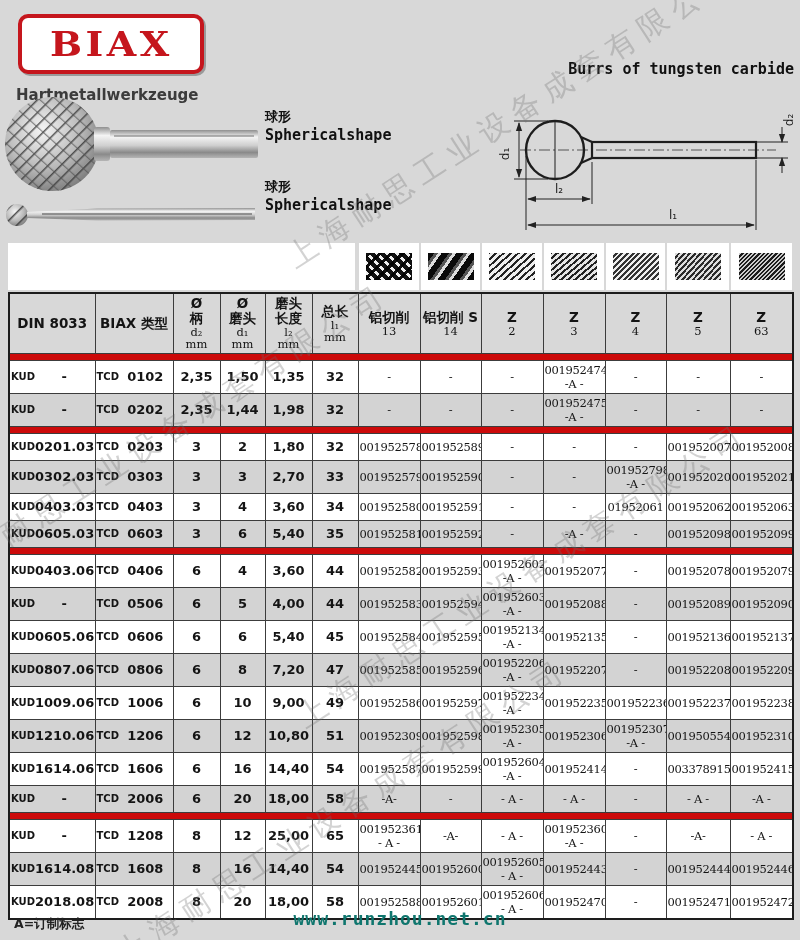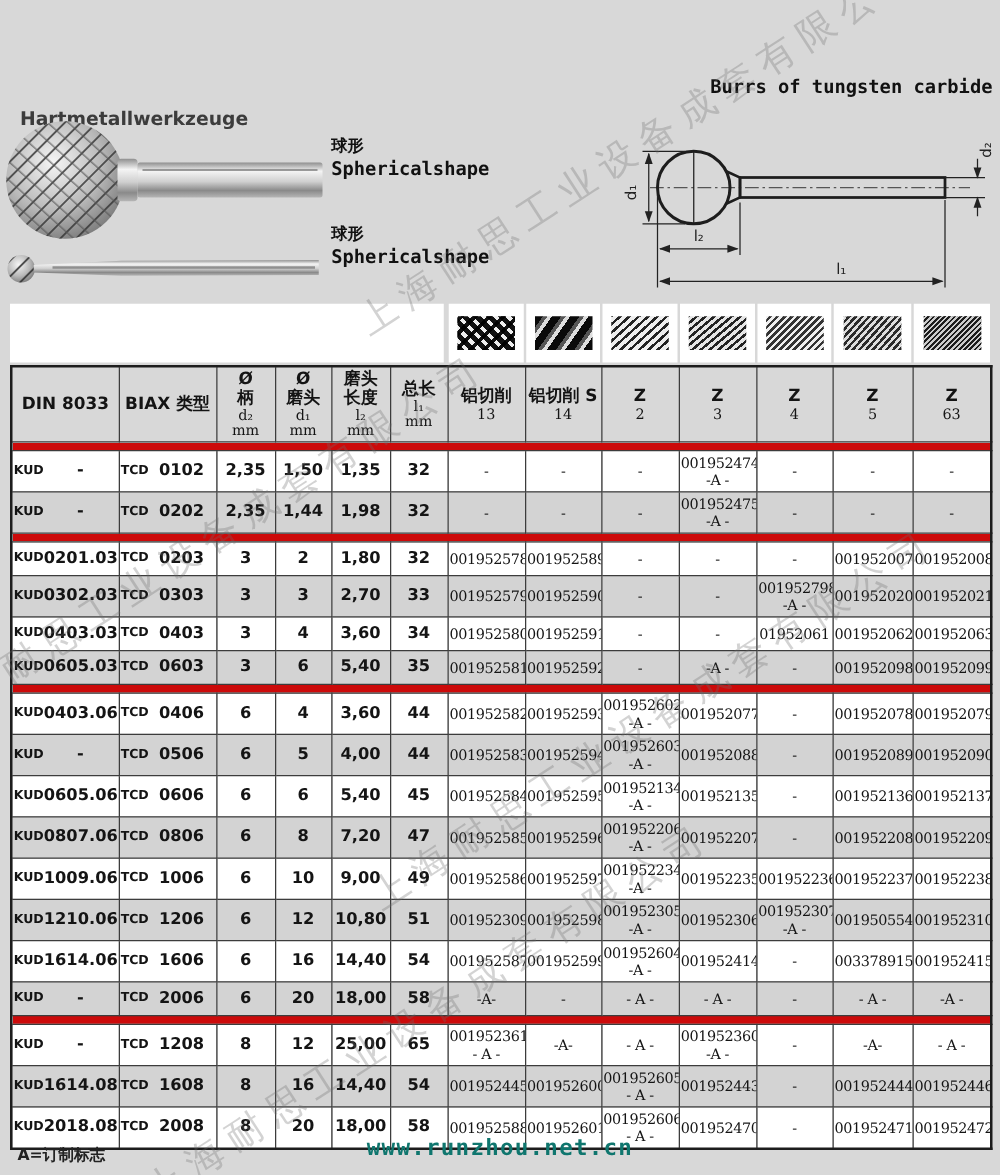--- a/index.html
+++ b/index.html
@@ -76,20 +76,23 @@
   .wm { position:absolute; font-size:30px; letter-spacing:8px; color:rgba(110,110,110,0.30);
     transform:rotate(-33deg); transform-origin:left center; white-space:nowrap; pointer-events:none; z-index:50; }
   .wm1 { left:290px; top:240px; } .wm2 { left:-60px; top:560px; }
   .wm3 { left:300px; top:700px; } .wm4 { left:120px; top:935px; }
 </style>
 </head>
 <body>
 
 <div class="page">
 
+  <div class="logo-box">
+    <span>BIAX</span>
+  </div>
   <div class="logo-sub">Hartmetallwerkzeuge</div>
   <div class="title-en">Burrs of tungsten carbide</div>
 
   <svg class="photo1" width="258" height="96" viewBox="0 0 258 96">
     <defs>
       <radialGradient id="ballG" cx="40%" cy="35%" r="75%">
         <stop offset="0%" stop-color="#f5f5f5"></stop>
           <stop offset="55%" stop-color="#b9b9b9"></stop>
           <stop offset="100%" stop-color="#6f6f6f"></stop>
       </radialGradient>

